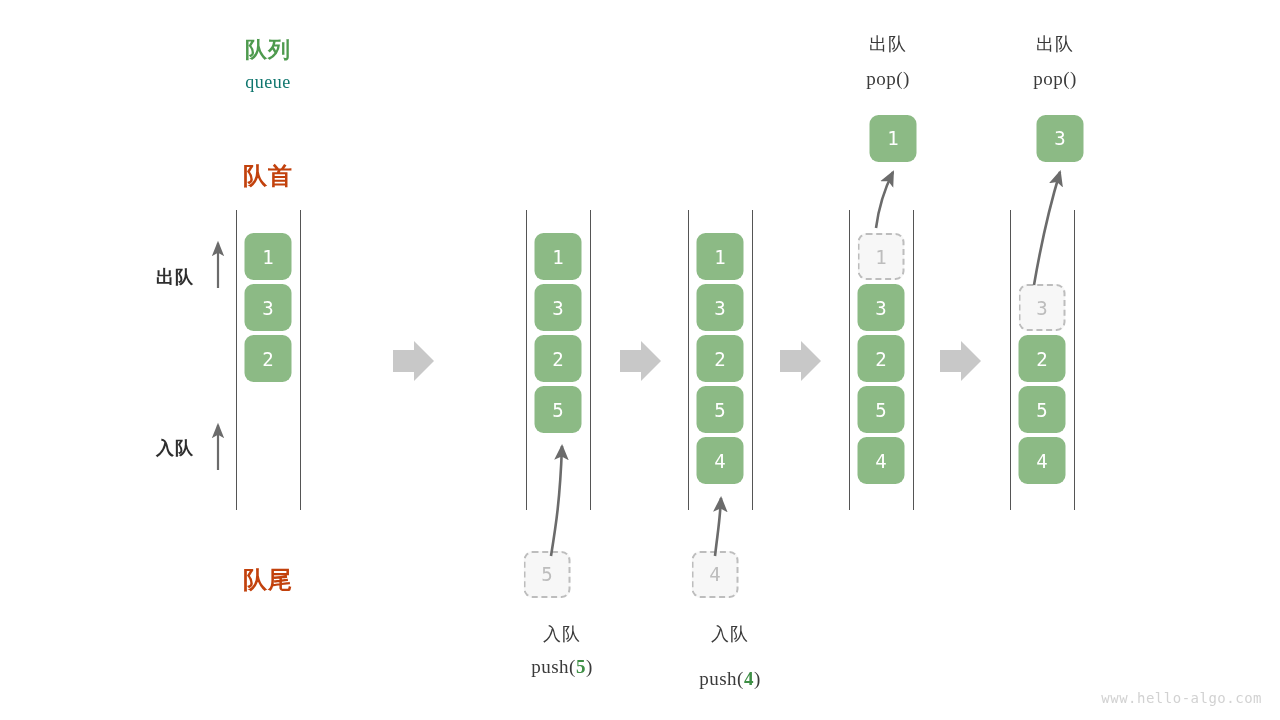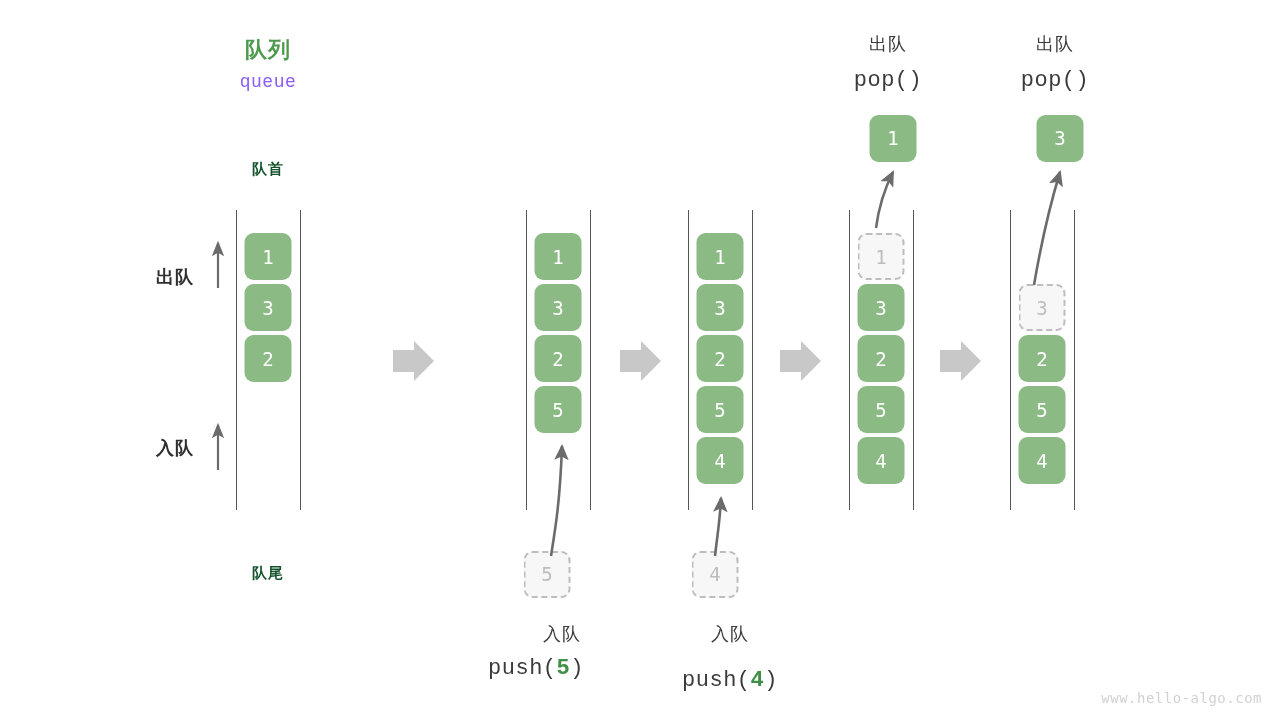--- a/index.html
+++ b/index.html
@@ -31,45 +31,45 @@
 
   
   .title-cn {
     font-size: 22px;
     font-weight: bold;
     color: #4e9a4e;
     letter-spacing: 1px;
     text-align: right;
   }
   .title-en {
-    font-family: Liberation Mono, monospace;
+    font-family: Liberation Serif, serif;
     font-size: 18px;
-    color: #8b5cf6;
+    color: #0f766e;
     letter-spacing: 0.5px;
   }
   .end-label {
-    font-size: 15px;
+    font-size: 24px;
     font-weight: bold;
-    color: #14532d;
+    color: #c2410c;
     letter-spacing: 1px;
   }
   .side-label {
     font-size: 18px;
     font-weight: bold;
     color: #2e2e2e;
     letter-spacing: 1px;
   }
   .op-cn {
     font-size: 18px;
     color: #3b3b3b;
     letter-spacing: 1px;
   }
   .op-code {
-    font-family: Liberation Mono, monospace;
-    font-size: 22px;
+    font-family: Liberation Serif, serif;
+    font-size: 19px;
     color: #3b3b3b;
     letter-spacing: 0.5px;
   }
   .op-code .arg { color: #3f8f46; font-weight: bold; }
 
   
   .rail {
     position: absolute;
     width: 1px;
     background: #555555;
@@ -166,21 +166,21 @@
       <div class="rail" style="left: 1074px; top: 210px; height: 300px;"></div>
       <div class="cell ghost" style="left: 1042px; top: 284px;">3</div>
       <div class="cell filled" style="left: 1042px; top: 335px;">2</div>
       <div class="cell filled" style="left: 1042px; top: 386px;">5</div>
       <div class="cell filled" style="left: 1042px; top: 437px;">4</div>
       <div class="cell filled" style="left: 1060px; top: 114.5px;">3</div>
     </div>
 
   <div id="captions">
       <div class="ctr-text op-cn" style="left: 562px; top: 622px;">入队</div>
-      <div class="ctr-text op-code" style="left: 536px; top: 656px;">push(<span class="arg">5</span>)</div>
+      <div class="ctr-text op-code" style="left: 562px; top: 656px;">push(<span class="arg">5</span>)</div>
       <div class="ctr-text op-cn" style="left: 730px; top: 622px;">入队</div>
       <div class="ctr-text op-code" style="left: 730px; top: 656px; margin-top: 12px;">push(<span class="arg">4</span>)</div>
       <div class="ctr-text op-cn" style="left: 888px; top: 32px;">出队</div>
       <div class="ctr-text op-code" style="left: 888px; top: 68px;">pop(<span class="arg"></span>)</div>
       <div class="ctr-text op-cn" style="left: 1055px; top: 32px;">出队</div>
       <div class="ctr-text op-code" style="left: 1055px; top: 68px;">pop(<span class="arg"></span>)</div>
     </div>
 
   <svg class="overlay" viewBox="0 0 1280 720">
     <defs>

